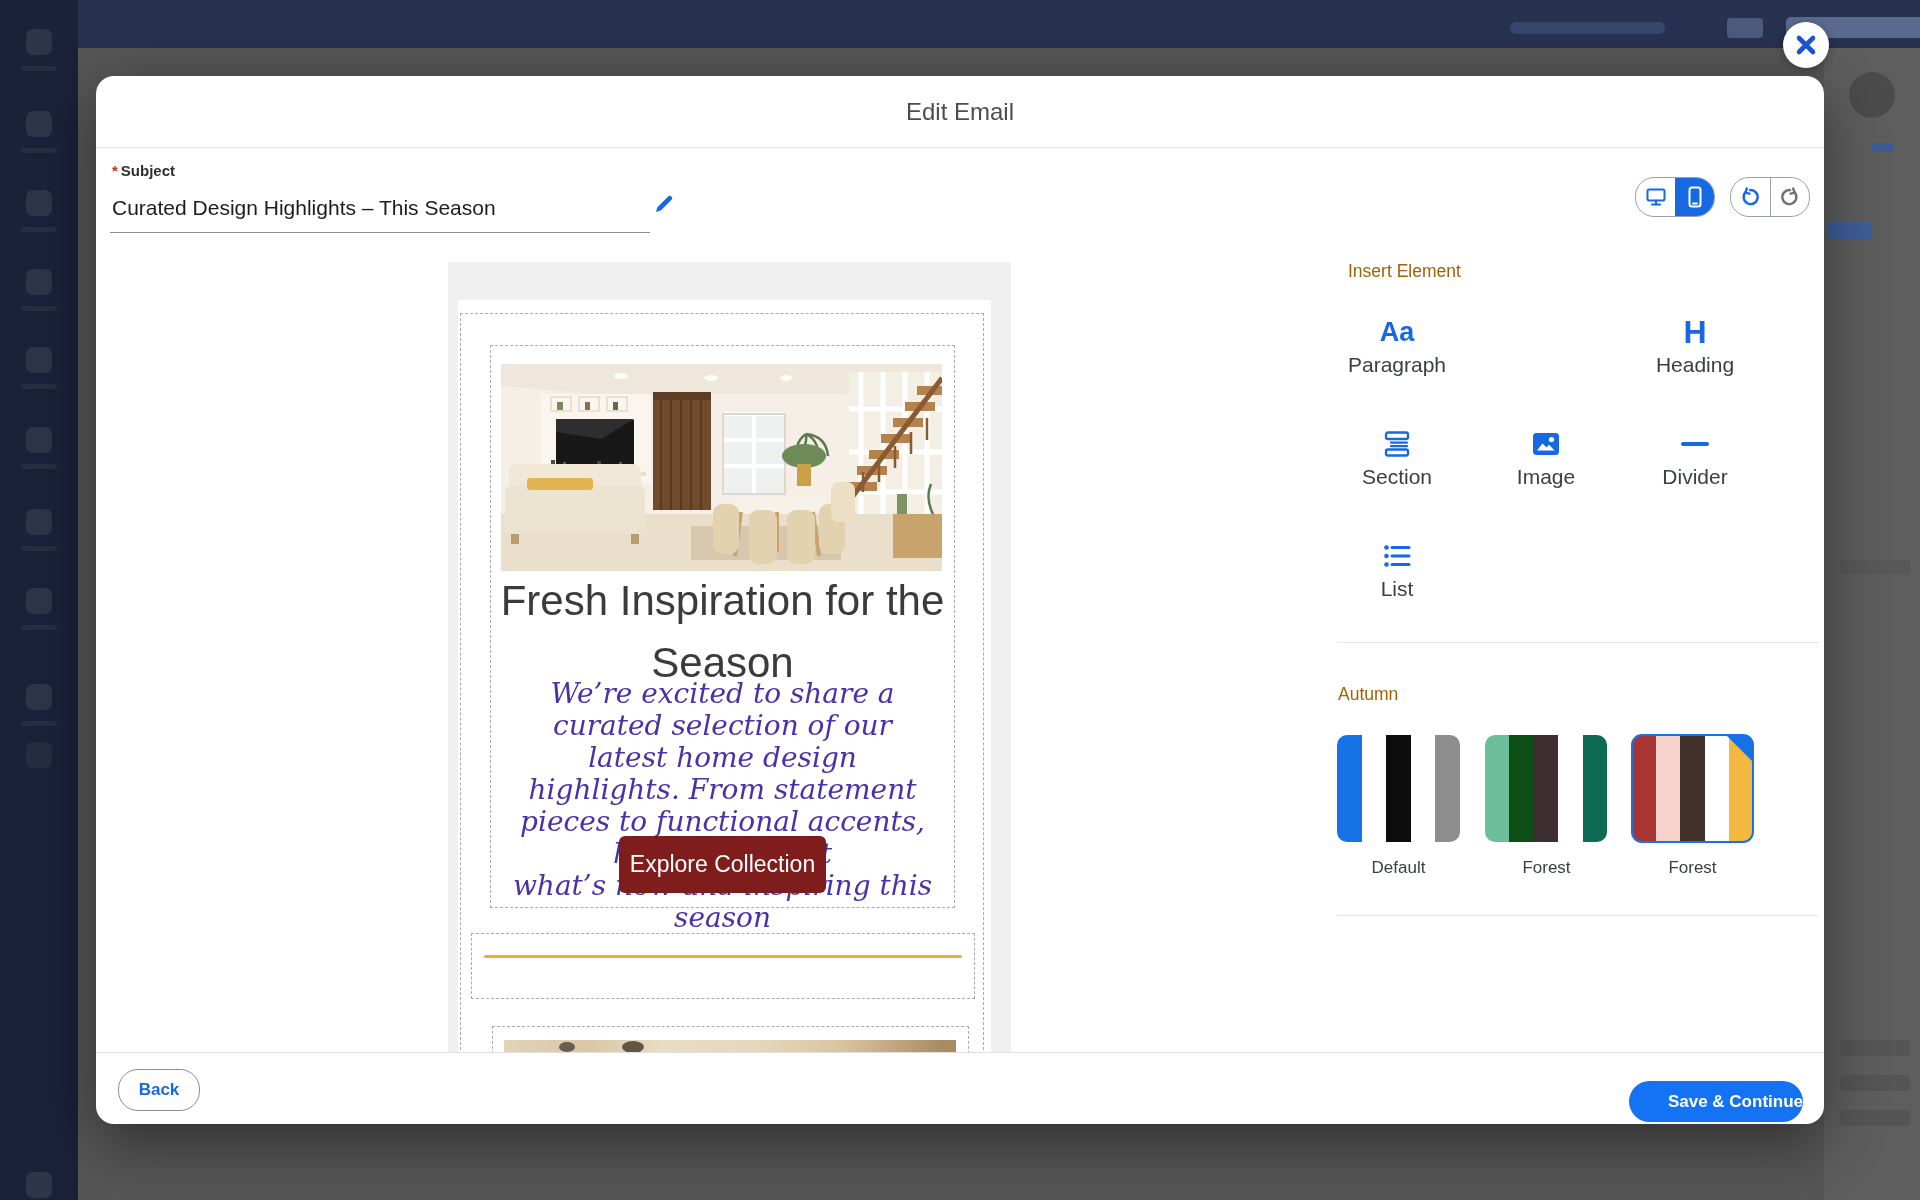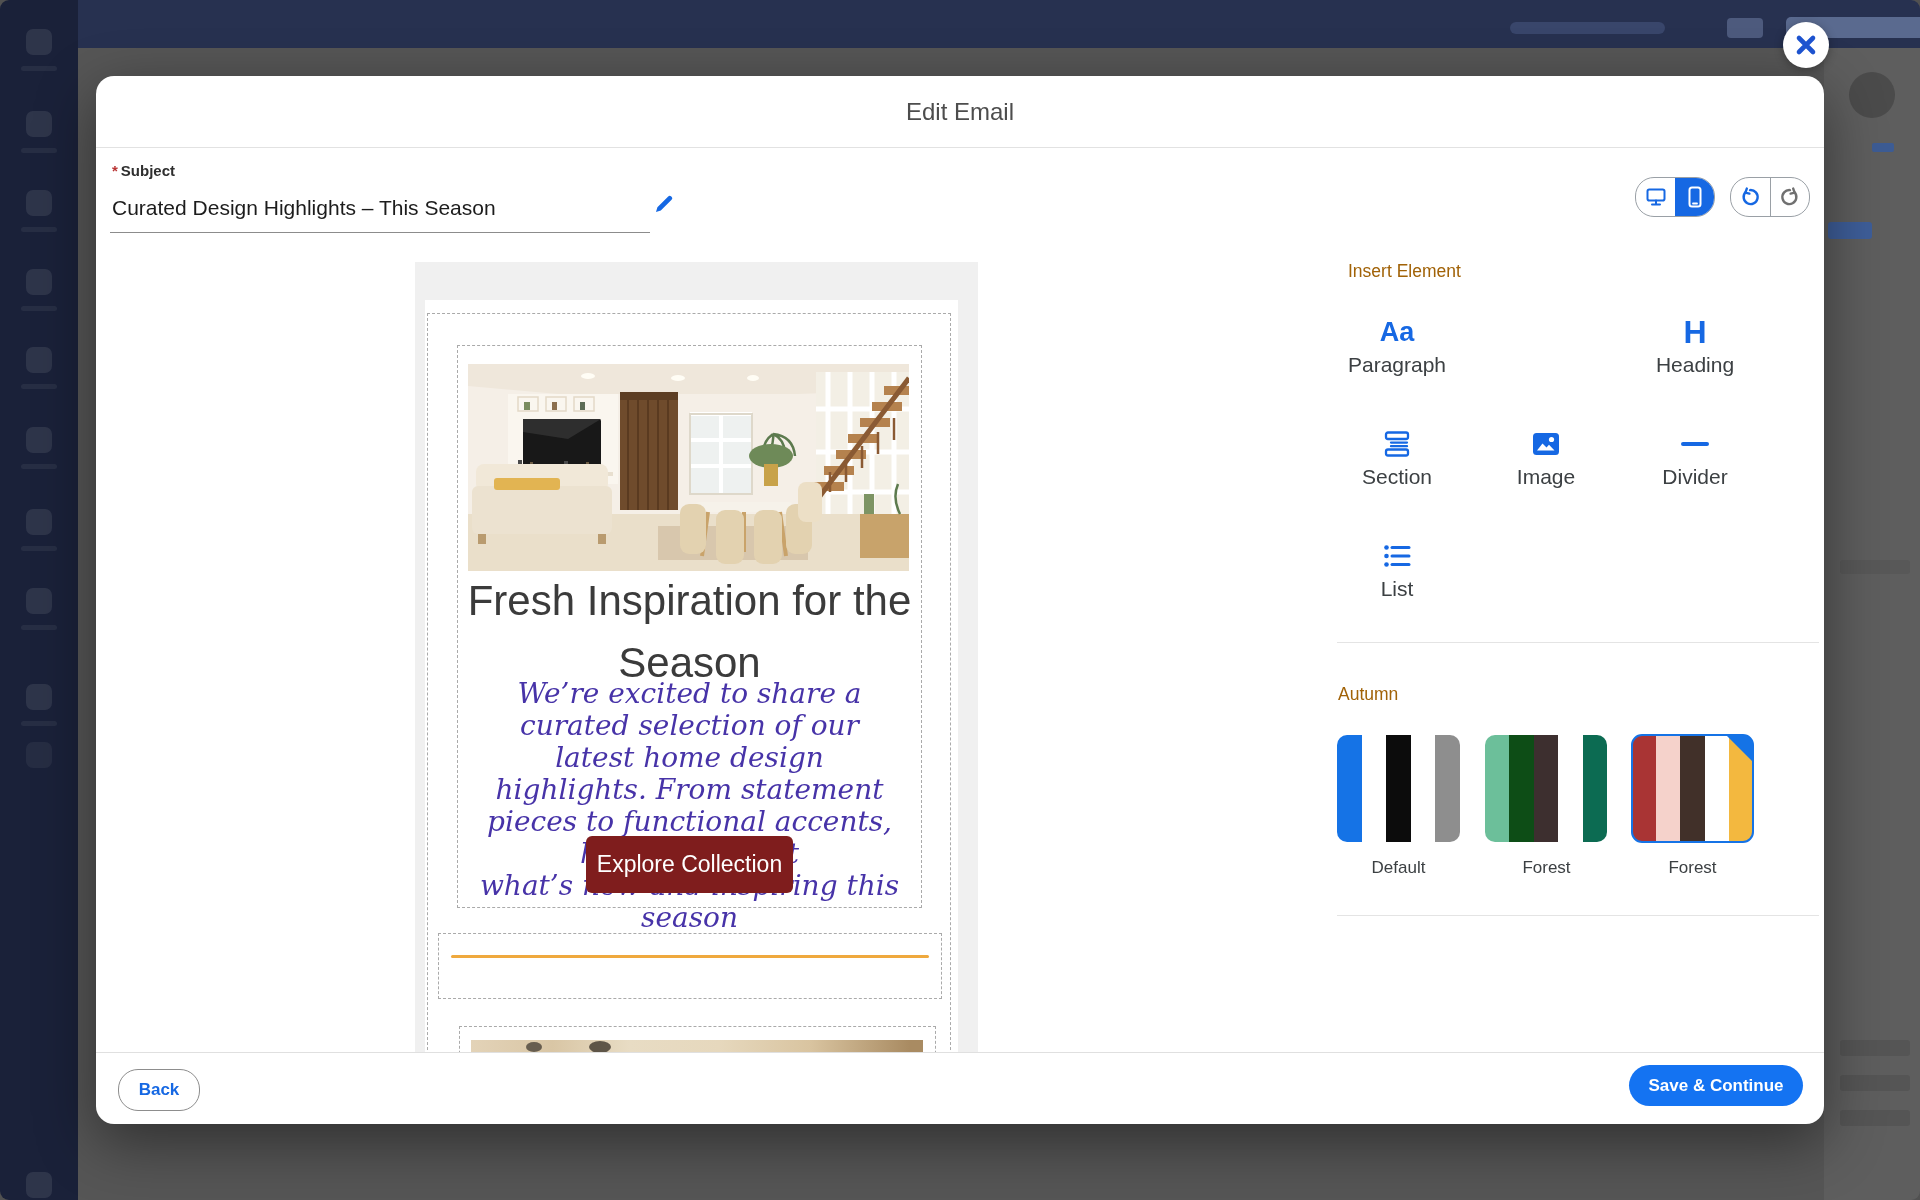--- a/index.html
+++ b/index.html
@@ -1,17 +1,17 @@
 <!DOCTYPE html>
 <html><head>
 <meta charset="utf-8">
 <style>
   html,body{margin:0;padding:0;background:#515151;}
   #stage{position:relative;width:1920px;height:1200px;overflow:hidden;
-         font-family:"Liberation Sans",sans-serif;background:#565656;border-radius:9px;}
+         font-family:"Liberation Sans",sans-serif;background:#565656;}
   .abs{position:absolute;}
   
   .sidebar{left:0;top:0;width:78px;height:1200px;background:#1a2139;}
   .sblob{position:absolute;width:26px;height:26px;border-radius:7px;background:rgba(255,255,255,.09);}
   .slbl{position:absolute;width:36px;height:5px;border-radius:3px;background:rgba(255,255,255,.06);}
   .topbar{left:78px;top:0;width:1842px;height:48px;background:#273150;}
   .rightstrip-shape{position:absolute;}
   
   .modal{left:96px;top:76px;width:1728px;height:1048px;background:#fff;border-radius:18px;
          box-shadow:0 18px 60px rgba(0,0,0,.45);}
@@ -23,21 +23,21 @@
   .req{color:#b93434;margin-right:3px;}
   .subj-input{left:14px;top:110px;width:538px;height:44px;border:none;border-bottom:1px solid #8c8c8c;
               font-size:21px;color:#1c1c1c;font-family:"Liberation Sans",sans-serif;background:transparent;padding:0 0 2px 2px;}
   .pill{border:1.5px solid #9aa0a6;border-radius:19px;display:flex;overflow:hidden;background:#fff;}
   .seg{left:1539px;top:101px;width:78px;height:38px;}
   .hist{left:1634px;top:101px;width:78px;height:38px;}
   .half{width:50%;display:flex;align-items:center;justify-content:center;}
   .half.sel{background:#1668e3;}
   .half.rbord{border-left:1.5px solid #9aa0a6;}
   
-  .canvas{left:319px;top:186px;width:563px;height:790px;background:#f0f0f0;overflow:hidden;}
+  .canvas{left:352px;top:186px;width:563px;height:790px;background:#f0f0f0;overflow:hidden;}
   .page{position:absolute;left:10px;top:38px;width:533px;height:752px;background:#fff;}
   .dashed{border:1.5px dashed #aaa;}
   .sec1{position:absolute;left:42px;top:83px;width:463px;height:561px;}
   .hero{position:absolute;left:10px;top:18px;width:441px;height:207px;overflow:hidden;}
   .eheading{position:absolute;left:8px;top:224px;width:447px;text-align:center;
             font-size:42px;line-height:62px;color:#3b3b3b;}
   .epara{position:absolute;left:18px;top:332px;width:427px;text-align:center;
          font-family:"DejaVu Serif",serif;font-style:italic;font-size:28px;line-height:32px;color:#4733a8;}
   .ebutton{position:absolute;left:128px;top:490px;width:207px;height:57px;border-radius:6px;
            display:flex;align-items:center;justify-content:center;color:#fff;font-size:23px;cursor:pointer;}
@@ -56,22 +56,22 @@
   .glyphH{font-size:32px;font-weight:bold;color:#1668e3;line-height:1;}
   .hr{position:absolute;height:1px;background:#e4e4e4;}
   .swatch{position:absolute;height:107px;border-radius:10px;overflow:hidden;display:flex;cursor:pointer;}
   .swatch.selected{outline:2px solid #1573e6;outline-offset:-1px;}
   .fold{position:absolute;top:0;right:0;width:0;height:0;border-top:27px solid #1573e6;border-left:27px solid transparent;}
   .tlabel{position:absolute;width:123px;text-align:center;font-size:17px;color:#3c4043;top:782px;}
   
   .mfooter{position:absolute;left:0;top:976px;width:1728px;height:72px;border-top:1px solid #e0e0e0;}
   .backbtn{position:absolute;left:22px;top:16px;width:80px;height:40px;border:1px solid #8d8d8d;border-radius:20px;
            background:#fff;color:#1668e3;font-size:17px;font-weight:600;display:flex;align-items:center;justify-content:center;cursor:pointer;}
-  .savebtn{position:absolute;left:1533px;top:12px;width:174px;height:41px;border-radius:21px;background:#1473f2;
-           color:#fff;font-size:17px;font-weight:600;display:flex;align-items:center;justify-content:center;cursor:pointer;}
+  .savebtn{position:absolute;left:1533px;top:28px;width:174px;height:41px;border-radius:21px;background:#1473f2;
+           color:#fff;font-size:17px;font-weight:600;display:flex;align-items:center;justify-content:flex-end;cursor:pointer;}
 </style>
 </head>
 <body>
 
 <div id="stage">
 
   <div class="abs sidebar">
     <div class="sblob" style="left:26px;top:29px"></div>
       <div class="slbl" style="left:21px;top:66px"></div>
     <div class="sblob" style="left:26px;top:111px"></div>

